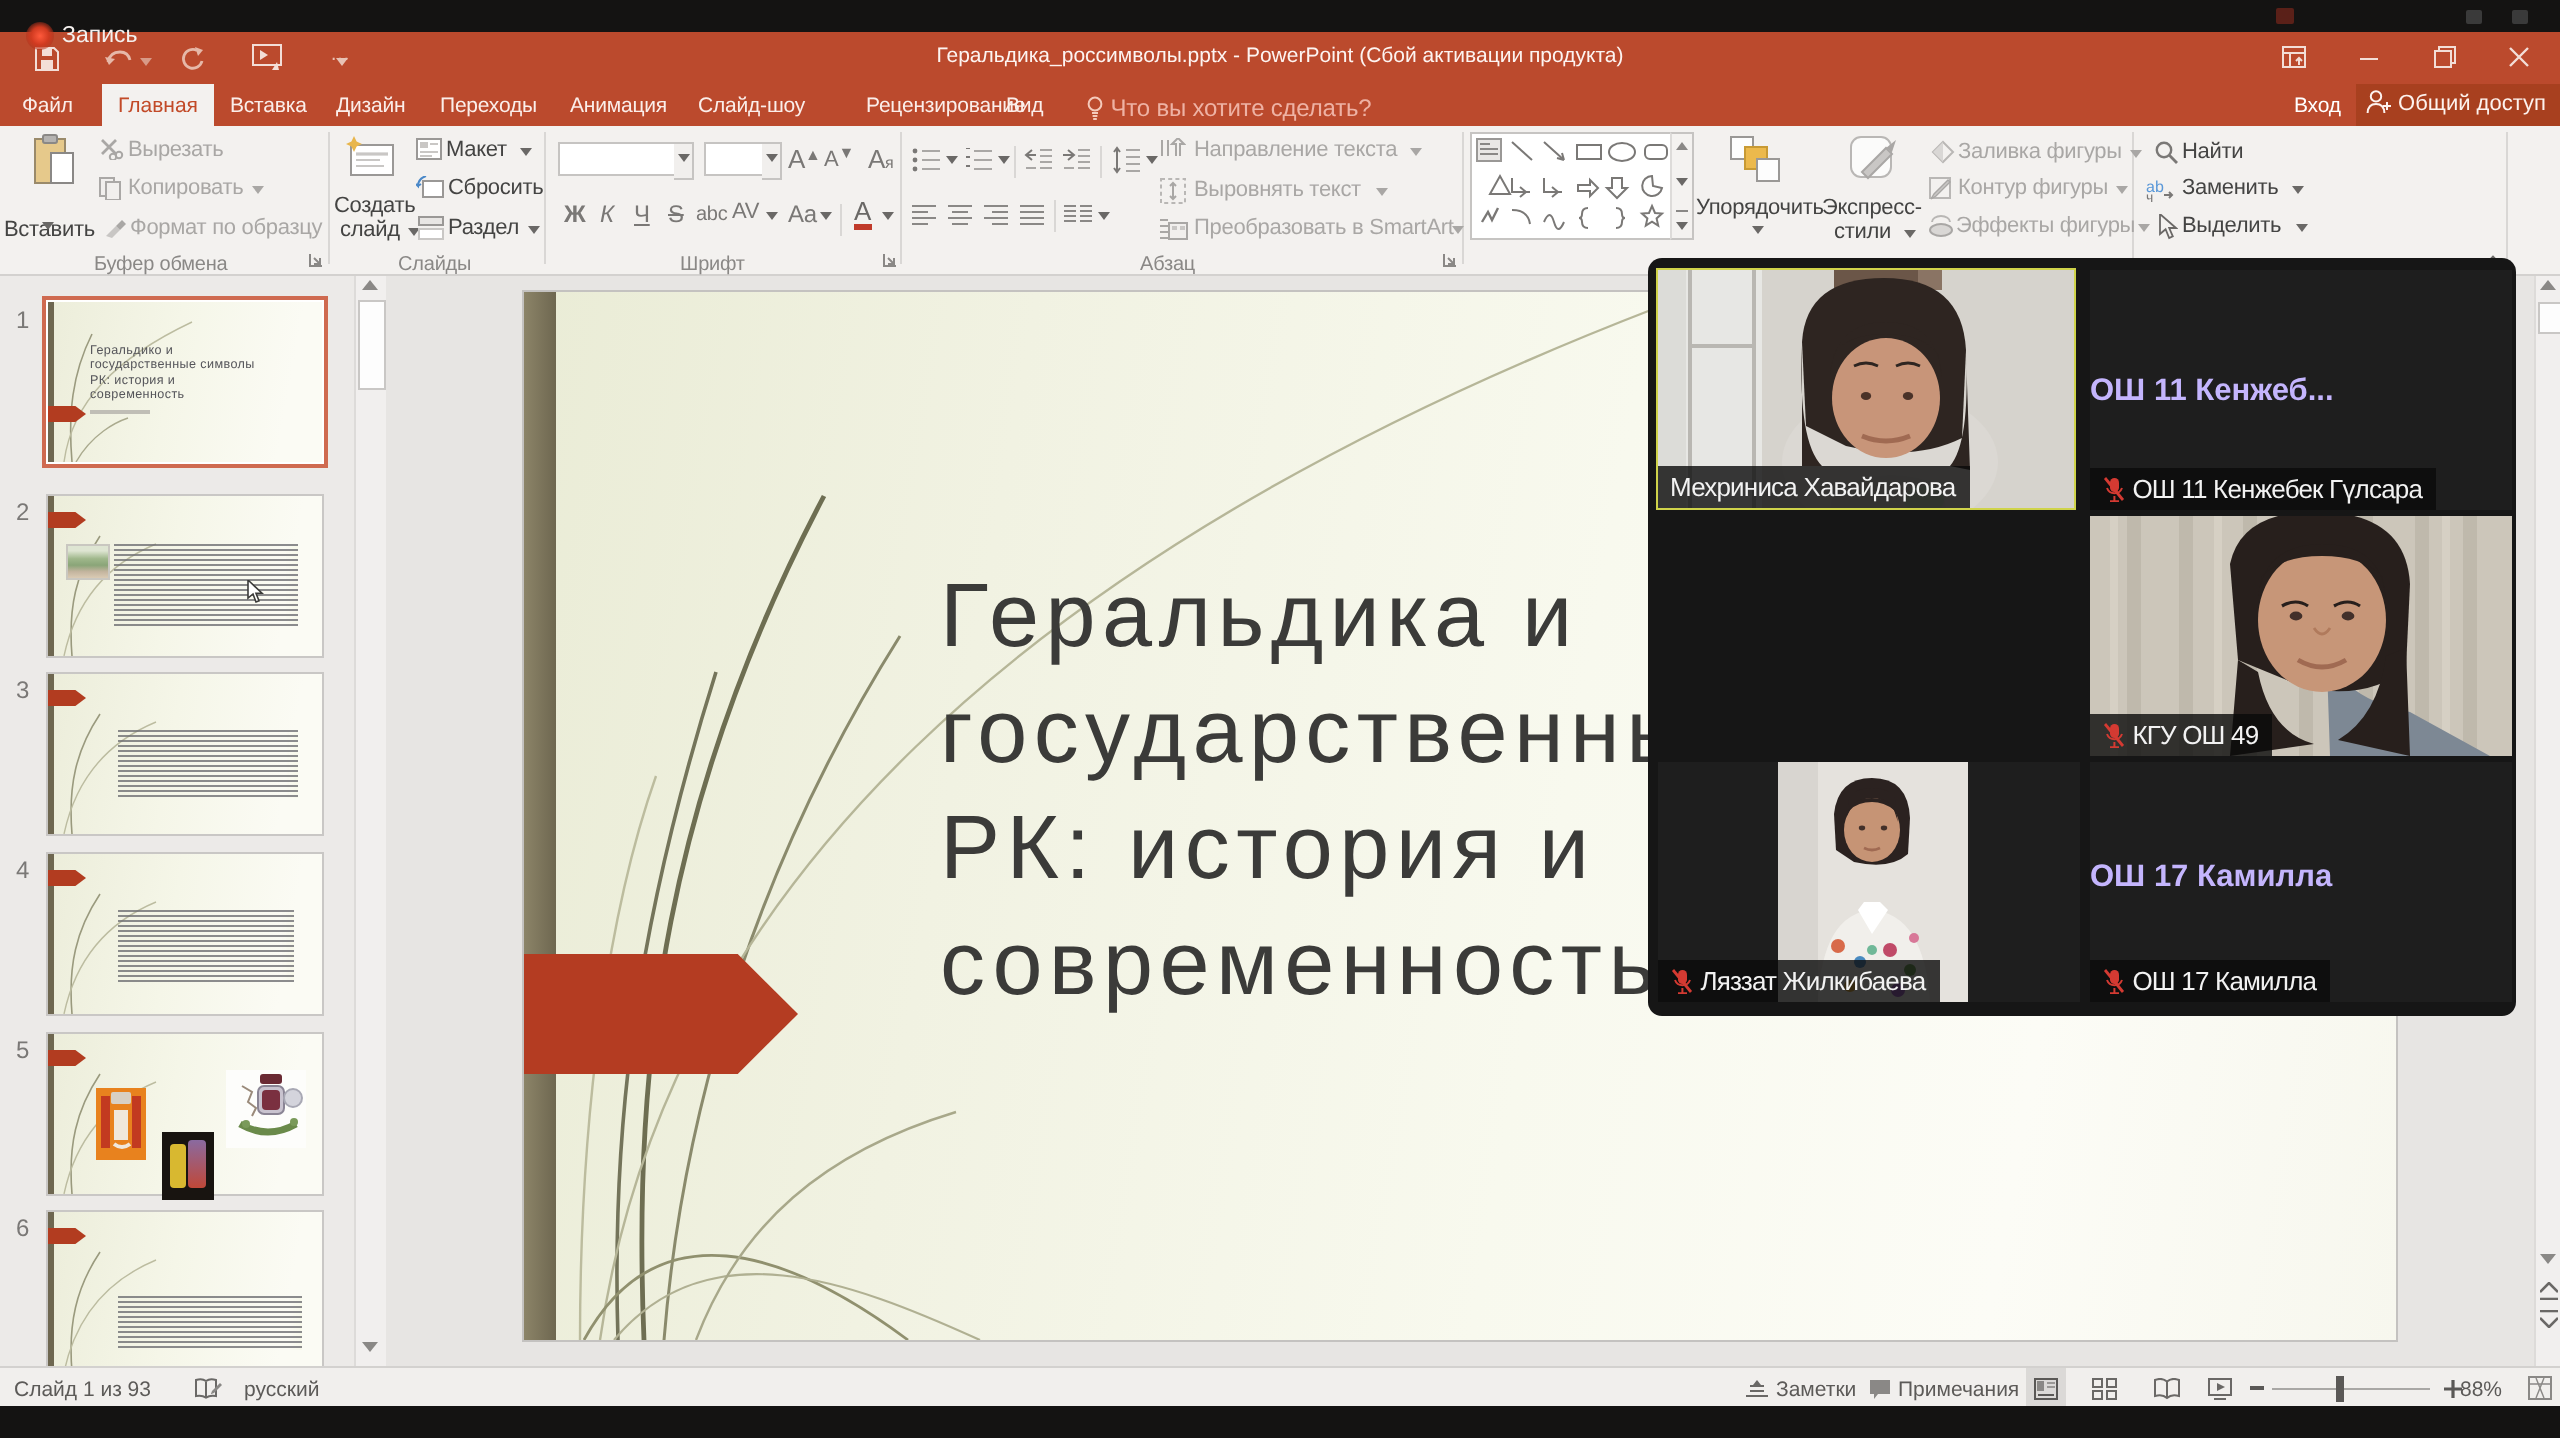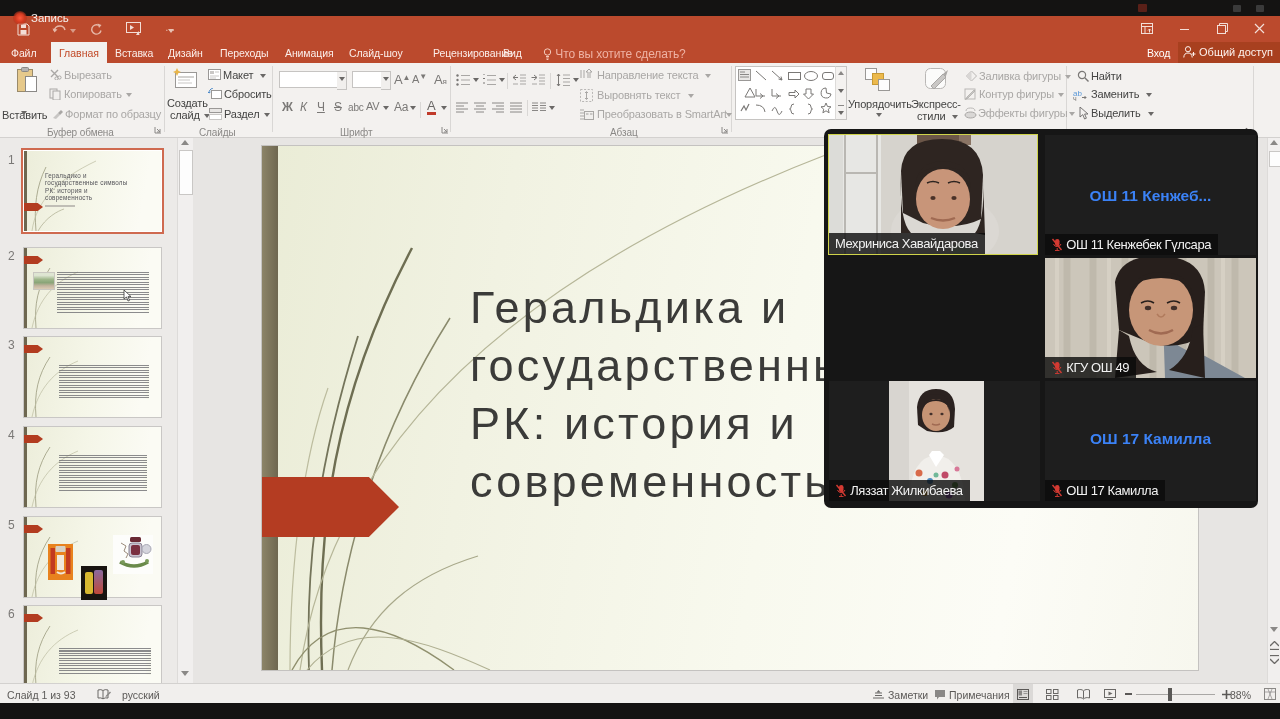--- a/index.html
+++ b/index.html
@@ -49,21 +49,21 @@
   #vscroll{left:1267px;top:0;width:13px;height:546px;background:#f1efee;border-left:1px solid #dddbd9;}
   .scrbtn{position:absolute;color:#8a8886;font-size:8px;left:2px;}
   
   #statusbar{left:0;top:683px;width:1280px;height:20px;background:#f1efed;border-top:1px solid #d3d1cf;color:#5c5a58;font-size:10.5px;}
   
   #botstrip{left:0;top:703px;width:1280px;height:16px;background:#141312;}
   
   #voverlay{left:824px;top:129px;width:434px;height:379px;background:#161616;border-radius:7px;}
   .vtile{position:absolute;width:211px;height:120px;background:#1e1e1e;overflow:hidden;}
   .vname{position:absolute;left:0;bottom:0;background:rgba(10,10,10,.8);color:#f2f2f2;font-size:13px;letter-spacing:-0.4px;line-height:21px;padding:0 7px 0 6px;white-space:nowrap;}
-  .vcenter{position:absolute;width:100%;text-align:center;color:#3b82f6;font-size:15.5px;font-weight:bold;}
+  .vcenter{position:absolute;width:100%;color:#c4b5fd;font-size:15.5px;font-weight:bold;}
 </style>
 </head>
 <body>
 <div id="app">
 
   <div id="content" class="abs">
     <div id="thumbpanel" class="abs">
       <div class="thumbnum" style="left:8px;top:16px;">1</div>
       <div class="thumb" style="top:14px;box-shadow:0 0 0 1px #fff,0 0 0 3px #cf6a50;">
         <div class="tbar"></div>
@@ -223,20 +223,21 @@
     <svg class="abs" style="left:1217px;top:7px;" width="11" height="11" viewBox="0 0 11 11">
         <rect x="0.5" y="2.5" width="8" height="8" fill="none" stroke="#f3ded7"></rect>
         <path d="M2.5,2.5 V0.5 H10.5 V8.5 H8.5" fill="none" stroke="#f3ded7"></path>
       </svg>
     <svg class="abs" style="left:1254px;top:7px;" width="11" height="11" viewBox="0 0 11 11">
         <path d="M1,1 L10,10 M10,1 L1,10" stroke="#f3ded7" stroke-width="1.2"></path>
       </svg>
   </div>
   <div id="recdot" class="abs"></div>
   <div id="rectext" class="abs">Запись</div>
+  <div id="doctitle" class="abs">Геральдика_россимволы.pptx - PowerPoint (Сбой активации продукта)</div>
   <div id="tabrow" class="abs">
     <span class="tab" style="left:11px;">Файл</span>
     <span id="seltab" class="abs">Главная</span>
     <span class="tab" style="left:115px;">Вставка</span>
     <span class="tab" style="left:168px;">Дизайн</span>
     <span class="tab" style="left:220px;">Переходы</span>
     <span class="tab" style="left:285px;">Анимация</span>
     <span class="tab" style="left:349px;">Слайд-шоу</span>
     <span class="tab" style="left:433px;">Рецензирование</span>
     <span class="tab" style="left:503px;">Вид</span>
@@ -406,21 +407,21 @@
     <div class="rbtn rgray" style="left:597px;top:26px;">Выровнять текст</div>
     <div class="dn gr" style="left:688px;top:31px;"></div>
     <svg class="ricon" style="left:580px;top:45px;" width="14" height="13" viewBox="0 0 14 13">
         <rect x="4.5" y="3.5" width="9" height="8" fill="#f1efed" stroke="#a9a7a5"></rect>
         <path d="M0,2 h4 M0,5 h4 M0,8 h4 M0,11 h4" stroke="#a9a7a5"></path>
         <rect x="6" y="5" width="2.5" height="2" fill="#c9c7c5"></rect>
         <rect x="10" y="5" width="2.5" height="2" fill="#c9c7c5"></rect>
       </svg>
     <div class="rbtn rgray" style="left:597px;top:45px;">Преобразовать в SmartArt</div>
     <div class="dn gr" style="left:726px;top:50px;"></div>
-    <div class="rlab" style="left:570px;margin-left:40px;">Абзац</div>
+    <div class="rlab" style="left:570px;">Абзац</div>
     <svg class="ricon" style="left:721px;top:63px;" width="8" height="8" viewBox="0 0 8 8">
         <path d="M1,1 L1,7 L7,7" fill="none" stroke="#8a8886"></path>
         <path d="M3,3 L6,6 M6,3 L6,6 L3,6" fill="none" stroke="#8a8886"></path>
       </svg>
 
     <div class="abs" style="left:735px;top:3px;width:110px;height:52px;background:#fff;border:1px solid #c6c4c2;"></div>
     <div class="abs" style="left:835px;top:3px;width:10px;height:52px;background:#f4f2f0;border:1px solid #c6c4c2;border-left:1px solid #dddbd9;"></div>
     <div class="abs" style="left:838px;top:8px;width:0;height:0;border-left:3px solid transparent;border-right:3px solid transparent;border-bottom:4px solid #8a8886;"></div>
     <div class="dn" style="left:838px;top:26px;"></div>
     <div class="abs" style="left:838px;top:42px;width:6px;height:1px;background:#8a8886;"></div>

